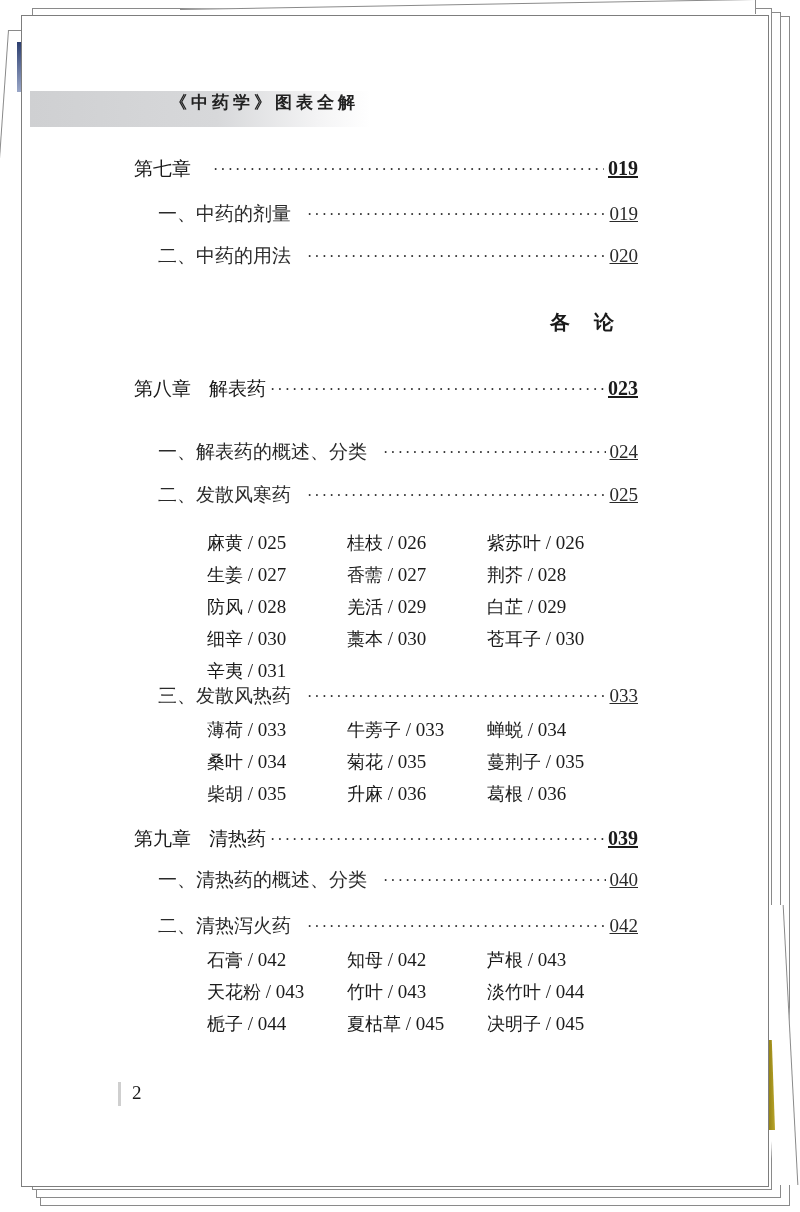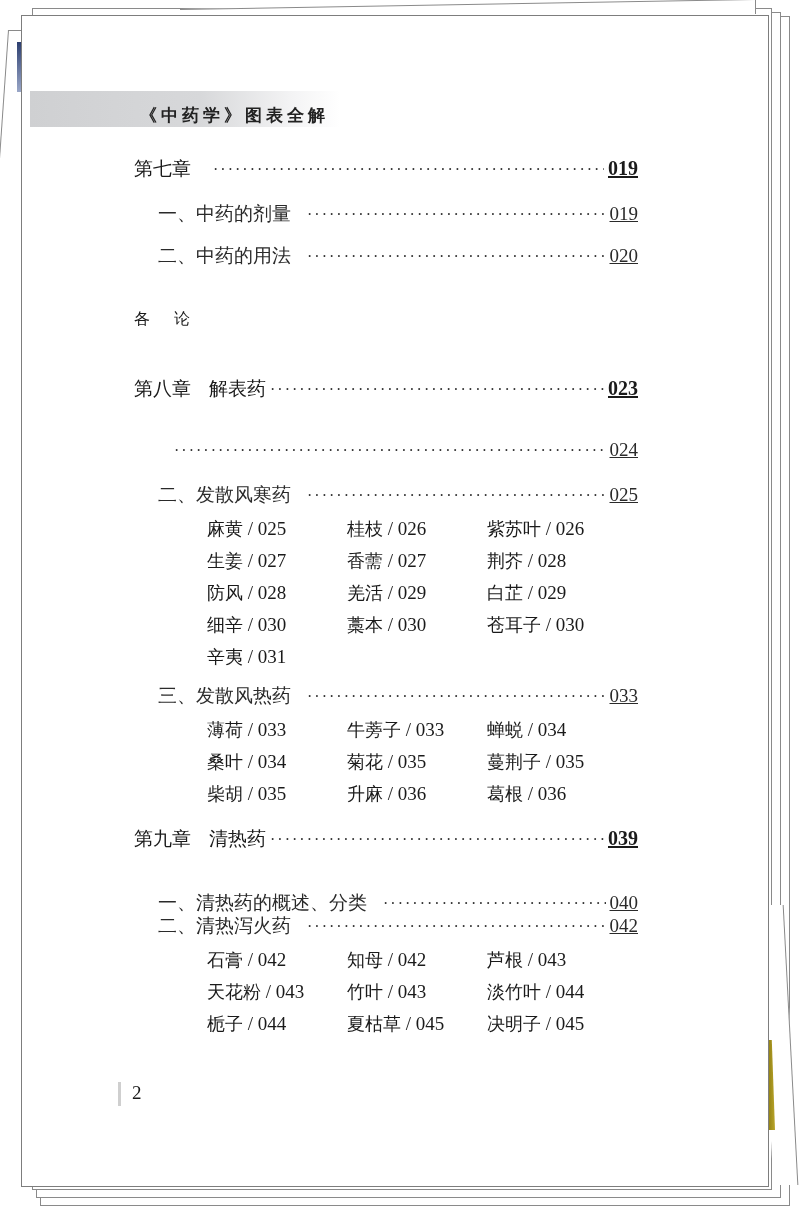--- a/index.html
+++ b/index.html
@@ -24,39 +24,39 @@
                    clip-path:polygon(0 0,60% 0,100% 100%,0 100%); }
     .tilted-right { position:absolute; left:766px; top:905px; width:24px; height:280px;
                     border-right:1.5px solid #8a8a8a; transform:skewX(3deg); background:#fff; }
 
     
     .page { position:absolute; left:21px; top:15px; width:748px; height:1172px;
             background:#fff; border:1.5px solid #7d7d7d; box-sizing:border-box; }
 
     .running-head { position:absolute; left:8px; top:75px; width:310px; height:36px;
                     background:linear-gradient(90deg,#cfd0d2 0%,#d7d8da 55%,#f4f4f5 85%,#ffffff 100%);
-                    display:flex; align-items:flex-end; }
+                    display:flex; align-items:flex-start;padding-left:30px; }
     .running-head span { margin-left:110px; font-size:17px; letter-spacing:4px; color:#222;
                          font-family:"DejaVu Sans", "Liberation Sans", sans-serif; font-weight:bold; }
 
     .toc { position:absolute; left:112px; top:0; width:504px; }
     .row { position:absolute; left:0; width:504px; display:flex; align-items:baseline;
            font-size:19px; white-space:nowrap; }
     .row.chapter { font-family:"DejaVu Sans", "Liberation Sans", sans-serif; font-size:19px; }
     .row.chapter .num { font-weight:bold; font-family:"Liberation Serif", serif; font-size:20px; }
     .row.section { padding-left:24px; width:480px; font-family:"DejaVu Sans", "Liberation Sans", sans-serif; color:#2a2a2a; }
     .row .label { flex:none; }
     .row .ch-prefix { margin-right:18px; }
     .row .dots { flex:1; overflow:hidden; margin:0 4px; letter-spacing:2px; color:#333;
                  font-family:"Liberation Serif", serif; font-size:16px; }
     .row.section .dots { margin-left:16px; }
     .row .num { flex:none; font-family:"Liberation Serif", serif; font-size:19px;text-decoration:underline; }
 
-    .part-title { position:absolute; left:0; width:504px; text-align:left; font-weight:normal;
-                  font-size:16px; letter-spacing:24px; font-family:"DejaVu Sans", "Liberation Sans", sans-serif; }
+    .part-title { position:absolute; left:0; width:504px; text-align:right; font-weight:bold;
+                  font-size:20px; letter-spacing:24px; font-family:"DejaVu Sans", "Liberation Sans", sans-serif; }
 
     .herb-grid { position:absolute; left:73px; display:grid;
                  grid-template-columns:140px 140px 150px; row-gap:8px; }
     .herb { font-size:18px; line-height:24px; white-space:nowrap; font-family:"DejaVu Serif", serif; }
     .herb .pg { font-family:"Liberation Serif", serif; font-size:19px; }
 
     .footer-bar { position:absolute; left:96px; top:1066px; width:3px; height:24px; background:#cfcfcf; }
     .page-num { position:absolute; left:110px; top:1066px; font-size:19px;
                 font-family:"Liberation Serif", serif; }
   </style>
@@ -97,30 +97,31 @@
 
     <div class="part-title" style="top:293px">各论</div>
 
     <div class="row chapter" style="top:360px">
       <span class="label ch-prefix">第八章</span>
       <span class="label">解表药</span>
       <span class="dots">··································································</span>
       <span class="num">023</span>
     </div>
     <div class="row section" style="top:423px">
+      <span class="label">一、解表药的概述、分类</span>
       <span class="dots">··································································</span>
       <span class="num">024</span>
     </div>
     <div class="row section" style="top:466px">
       <span class="label">二、发散风寒药</span>
       <span class="dots">··································································</span>
       <span class="num">025</span>
     </div>
 
-    <div class="herb-grid" style="top:501px">
+    <div class="herb-grid" style="top:515px">
       <div class="herb"><span>麻黄</span><span class="pg"> / </span><span class="pg">025</span></div>
       <div class="herb"><span>桂枝</span><span class="pg"> / </span><span class="pg">026</span></div>
       <div class="herb"><span>紫苏叶</span><span class="pg"> / </span><span class="pg">026</span></div>
       <div class="herb"><span>生姜</span><span class="pg"> / </span><span class="pg">027</span></div>
       <div class="herb"><span>香薷</span><span class="pg"> / </span><span class="pg">027</span></div>
       <div class="herb"><span>荆芥</span><span class="pg"> / </span><span class="pg">028</span></div>
       <div class="herb"><span>防风</span><span class="pg"> / </span><span class="pg">028</span></div>
       <div class="herb"><span>羌活</span><span class="pg"> / </span><span class="pg">029</span></div>
       <div class="herb"><span>白芷</span><span class="pg"> / </span><span class="pg">029</span></div>
       <div class="herb"><span>细辛</span><span class="pg"> / </span><span class="pg">030</span></div>
@@ -146,21 +147,21 @@
       <div class="herb"><span>升麻</span><span class="pg"> / </span><span class="pg">036</span></div>
       <div class="herb"><span>葛根</span><span class="pg"> / </span><span class="pg">036</span></div>
     </div>
 
     <div class="row chapter" style="top:810px">
       <span class="label ch-prefix">第九章</span>
       <span class="label">清热药</span>
       <span class="dots">··································································</span>
       <span class="num">039</span>
     </div>
-    <div class="row section" style="top:874px">
+    <div class="row section" style="top:851px">
       <span class="label">一、清热药的概述、分类</span>
       <span class="dots">··································································</span>
       <span class="num">040</span>
     </div>
     <div class="row section" style="top:897px">
       <span class="label">二、清热泻火药</span>
       <span class="dots">··································································</span>
       <span class="num">042</span>
     </div>
 

